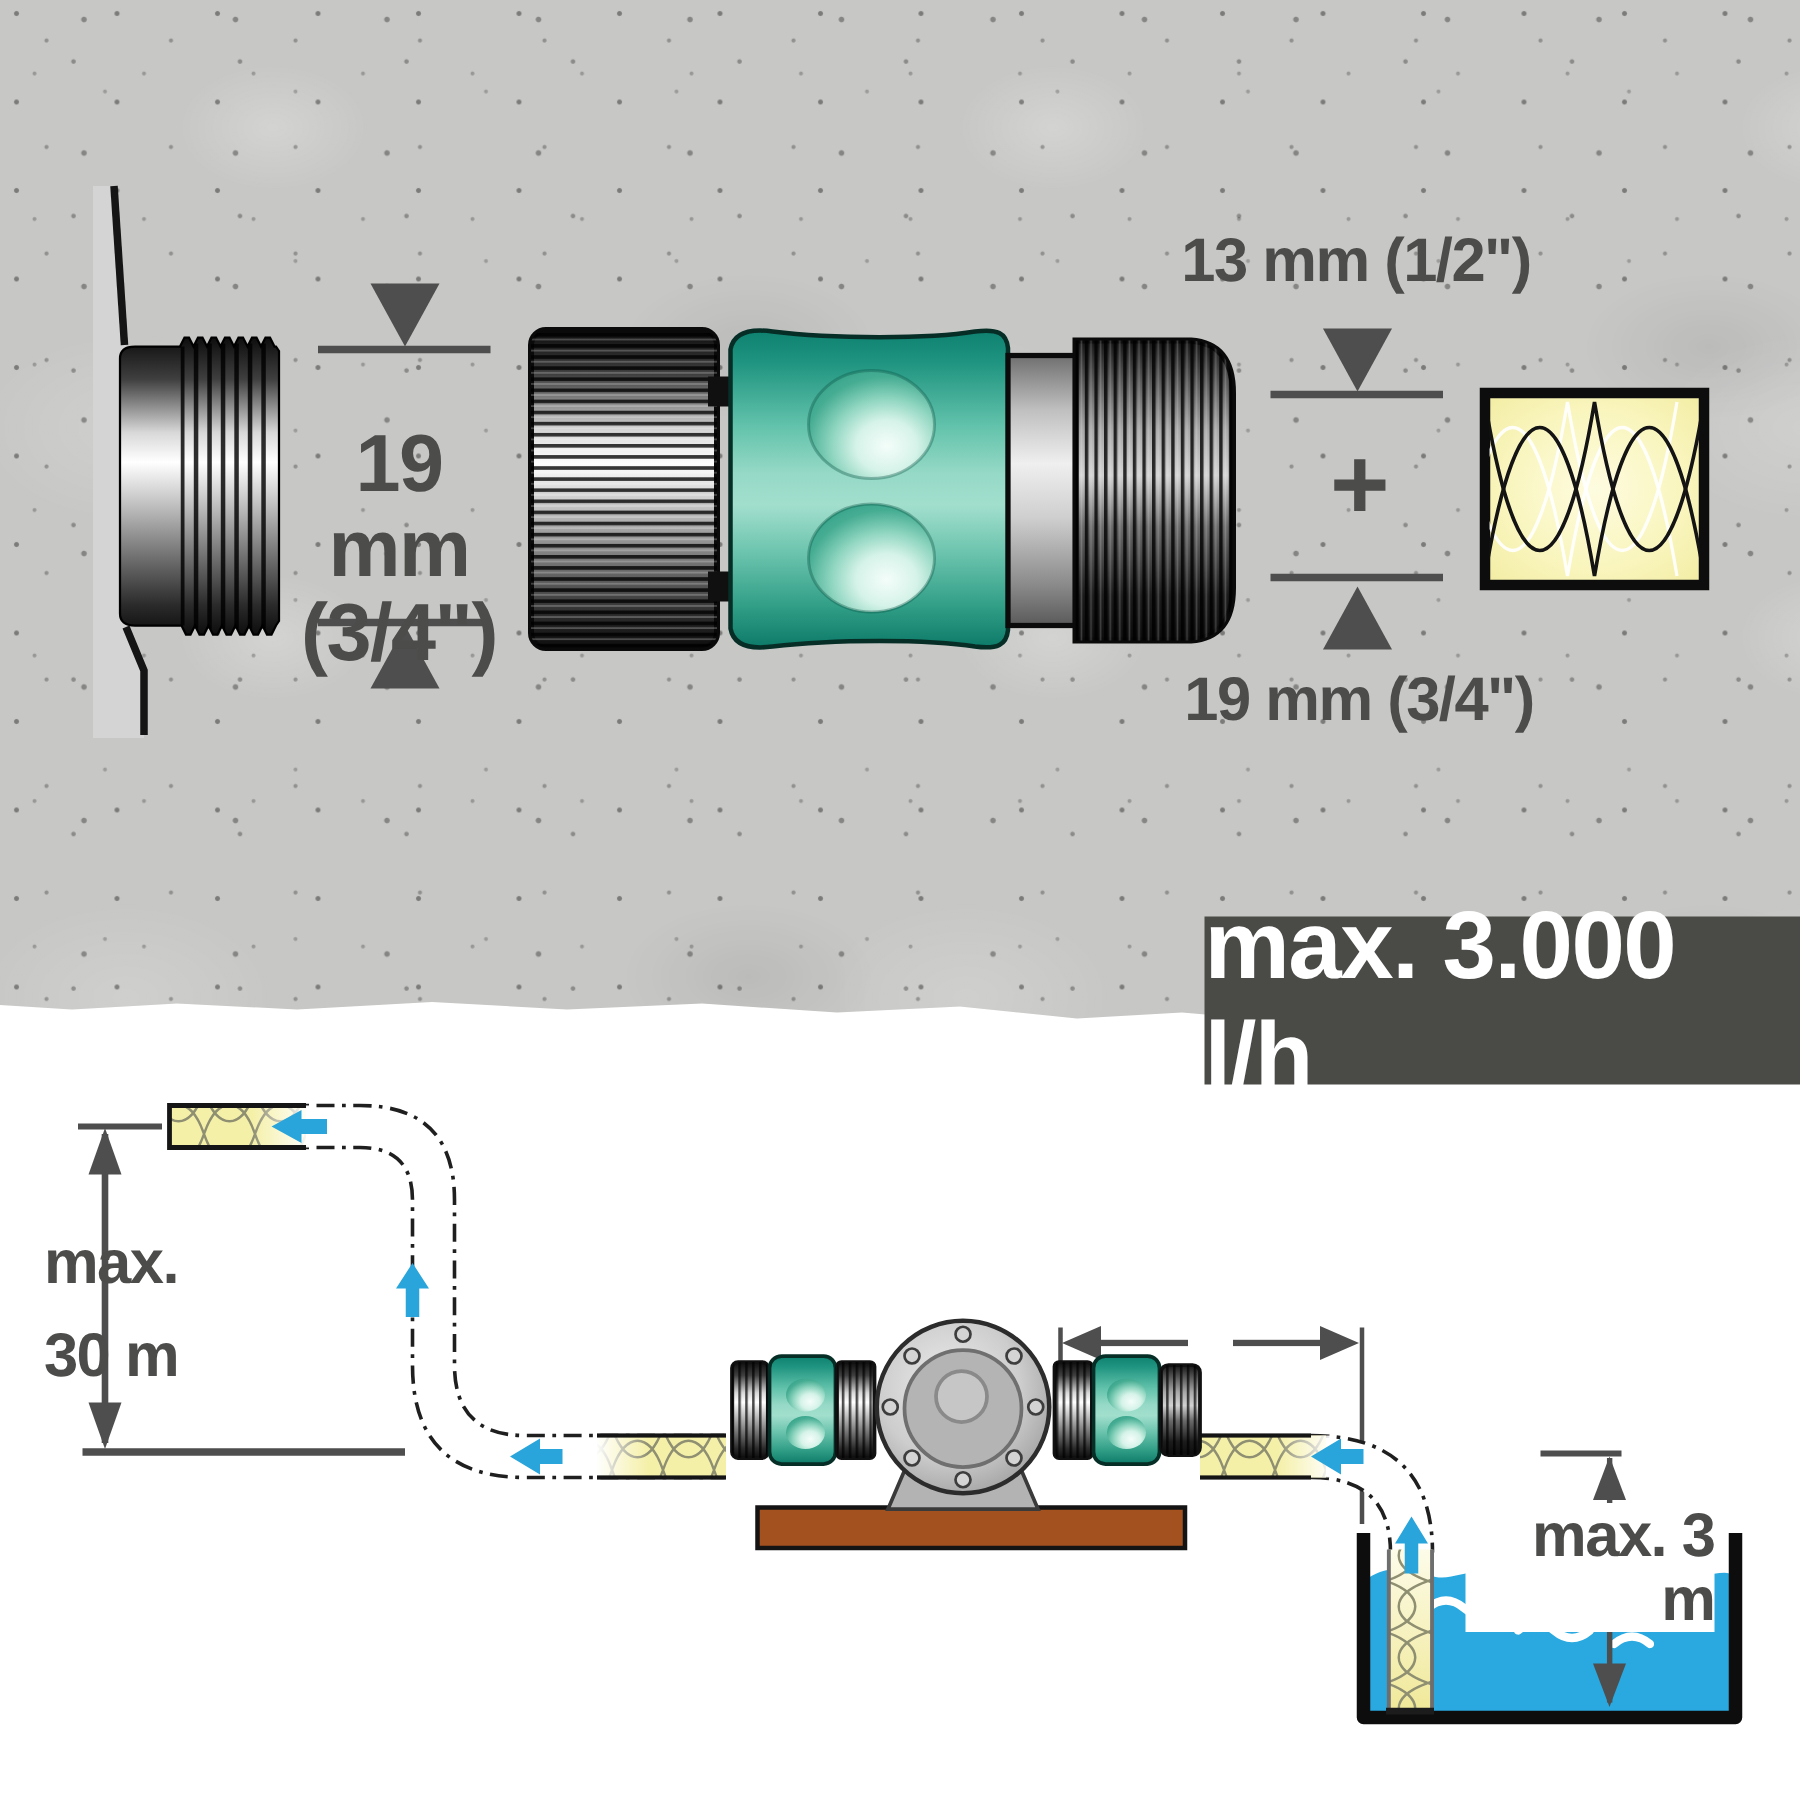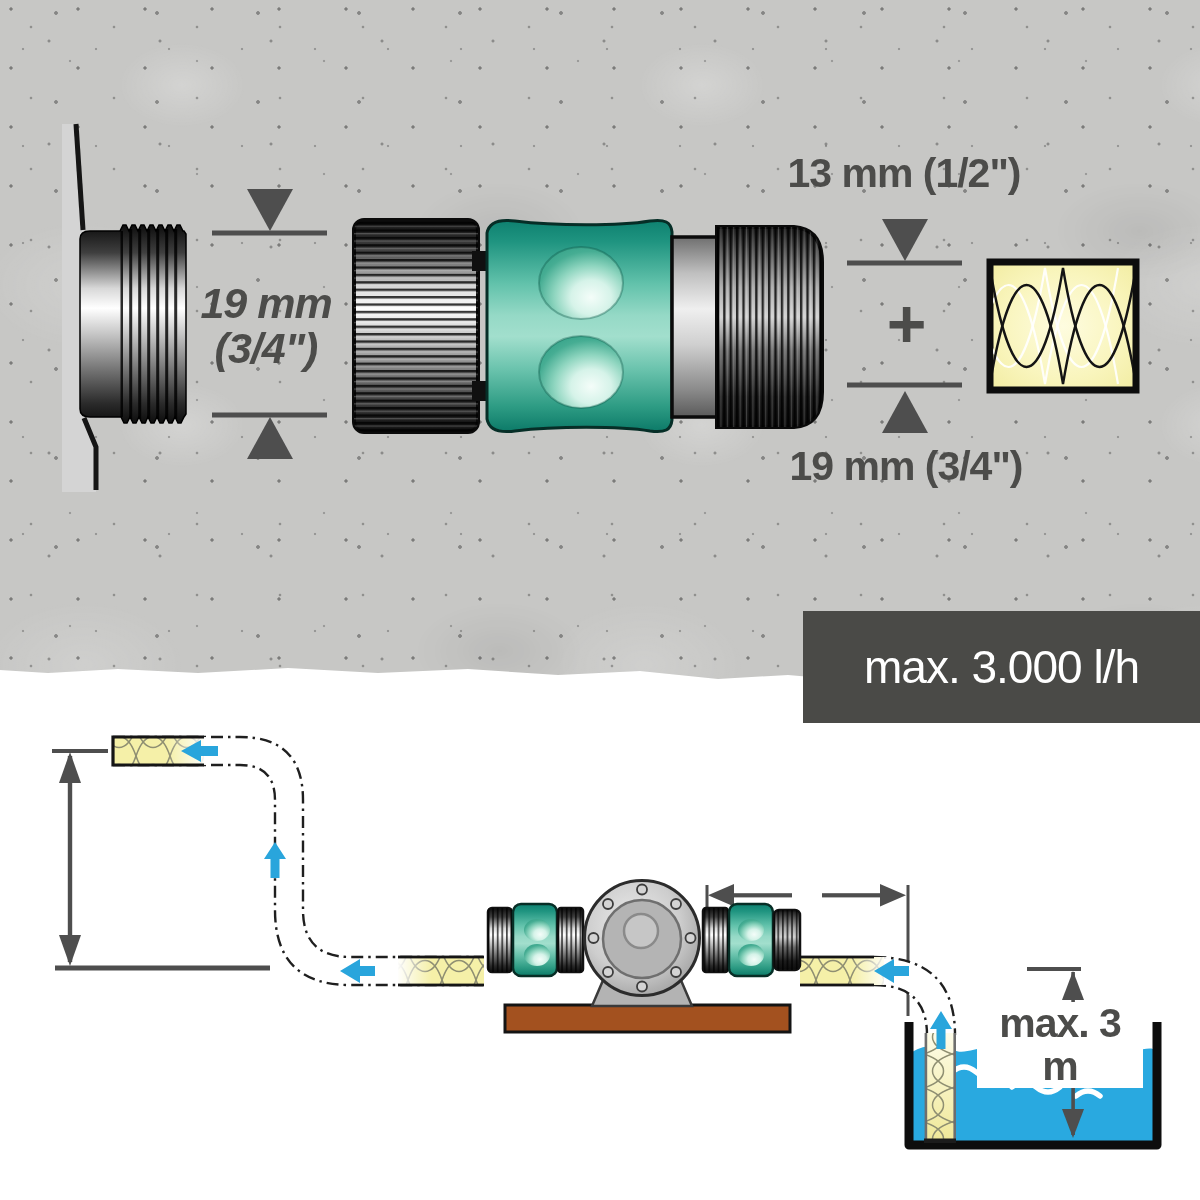--- a/index.html
+++ b/index.html
@@ -15,25 +15,25 @@
       radial-gradient(circle at 49px 41px, rgba(0,0,0,.30) 1.2px, transparent 1.8px),
       radial-gradient(circle at 70px 61px, rgba(0,0,0,.22) 1px, transparent 1.6px),
       radial-gradient(ellipse 90px 60px at 35% 25%, rgba(255,255,255,.22), transparent 70%),
       radial-gradient(ellipse 120px 70px at 78% 55%, rgba(0,0,0,.06), transparent 70%),
       radial-gradient(ellipse 140px 90px at 15% 75%, rgba(255,255,255,.15), transparent 70%);
     background-size:67px 59px,83px 71px,101px 89px,73px 97px,111px 103px,127px 113px,520px 340px,640px 420px,560px 380px;
     clip-path:polygon(0 0,1200px 0,1200px 684px,1100px 681px,1008px 683px,928px 677px,858px 681px,788px 675px,718px 679px,640px 671px,558px 675px,468px 669px,378px 673px,288px 668px,198px 673px,118px 669px,48px 673px,0 670px);
   }
   #banner{position:absolute;left:803px;top:611px;width:397px;height:112px;background:#4a4a47;
           display:flex;align-items:center;justify-content:center;}
-  #banner .txt{color:#fff;font-weight:normal;font-size:46px;letter-spacing:-1px;}
+  #banner .txt{color:#fff;font-weight:bold;font-size:64px;letter-spacing:-1px;}
   svg{position:absolute;left:0;top:0;}
   .dimtxt{position:absolute;color:#4c4c4a;font-weight:bold;letter-spacing:-1px;text-align:center;line-height:1.05;}
   .f41{font-size:41px;}
-  .f43{font-size:43px;font-style:italic;}
+  .f43{font-size:54px;}
 </style>
 </head>
 <body>
 
 <div id="stage">
 
   <div id="concrete"></div>
 
   <svg width="1200" height="1200" viewBox="0 0 1200 1200">
     <defs>
@@ -313,15 +313,19 @@
     <span class="txt">max. 3.000 l/h</span>
   </div>
 
   <div class="dimtxt f43" style="left:186px;top:281px;width:160px;">
     <div>19 mm</div>
     <div>(3/4")</div>
   </div>
   <div class="dimtxt f41" style="left:769px;top:152px;width:270px;">13 mm (1/2")</div>
   <div class="dimtxt" style="left:876px;top:288px;width:60px;font-size:68px;">+</div>
   <div class="dimtxt f41" style="left:771px;top:445px;width:270px;">19 mm (3/4")</div>
-  <div class="dimtxt f41" style="left:977px;top:1002px;width:166px;background:#ffffff;">max. 3 m</div>
+  <div class="dimtxt f41" style="left:16px;top:810px;width:116px;line-height:62px;">
+    <div>max.</div>
+    <div>30 m</div>
+  </div>
+  <div class="dimtxt f41" style="left:977px;top:1002px;width:166px;background:#ffffff;text-align:right;">max. 3 m</div>
 
 </div>
 
 </body></html>

